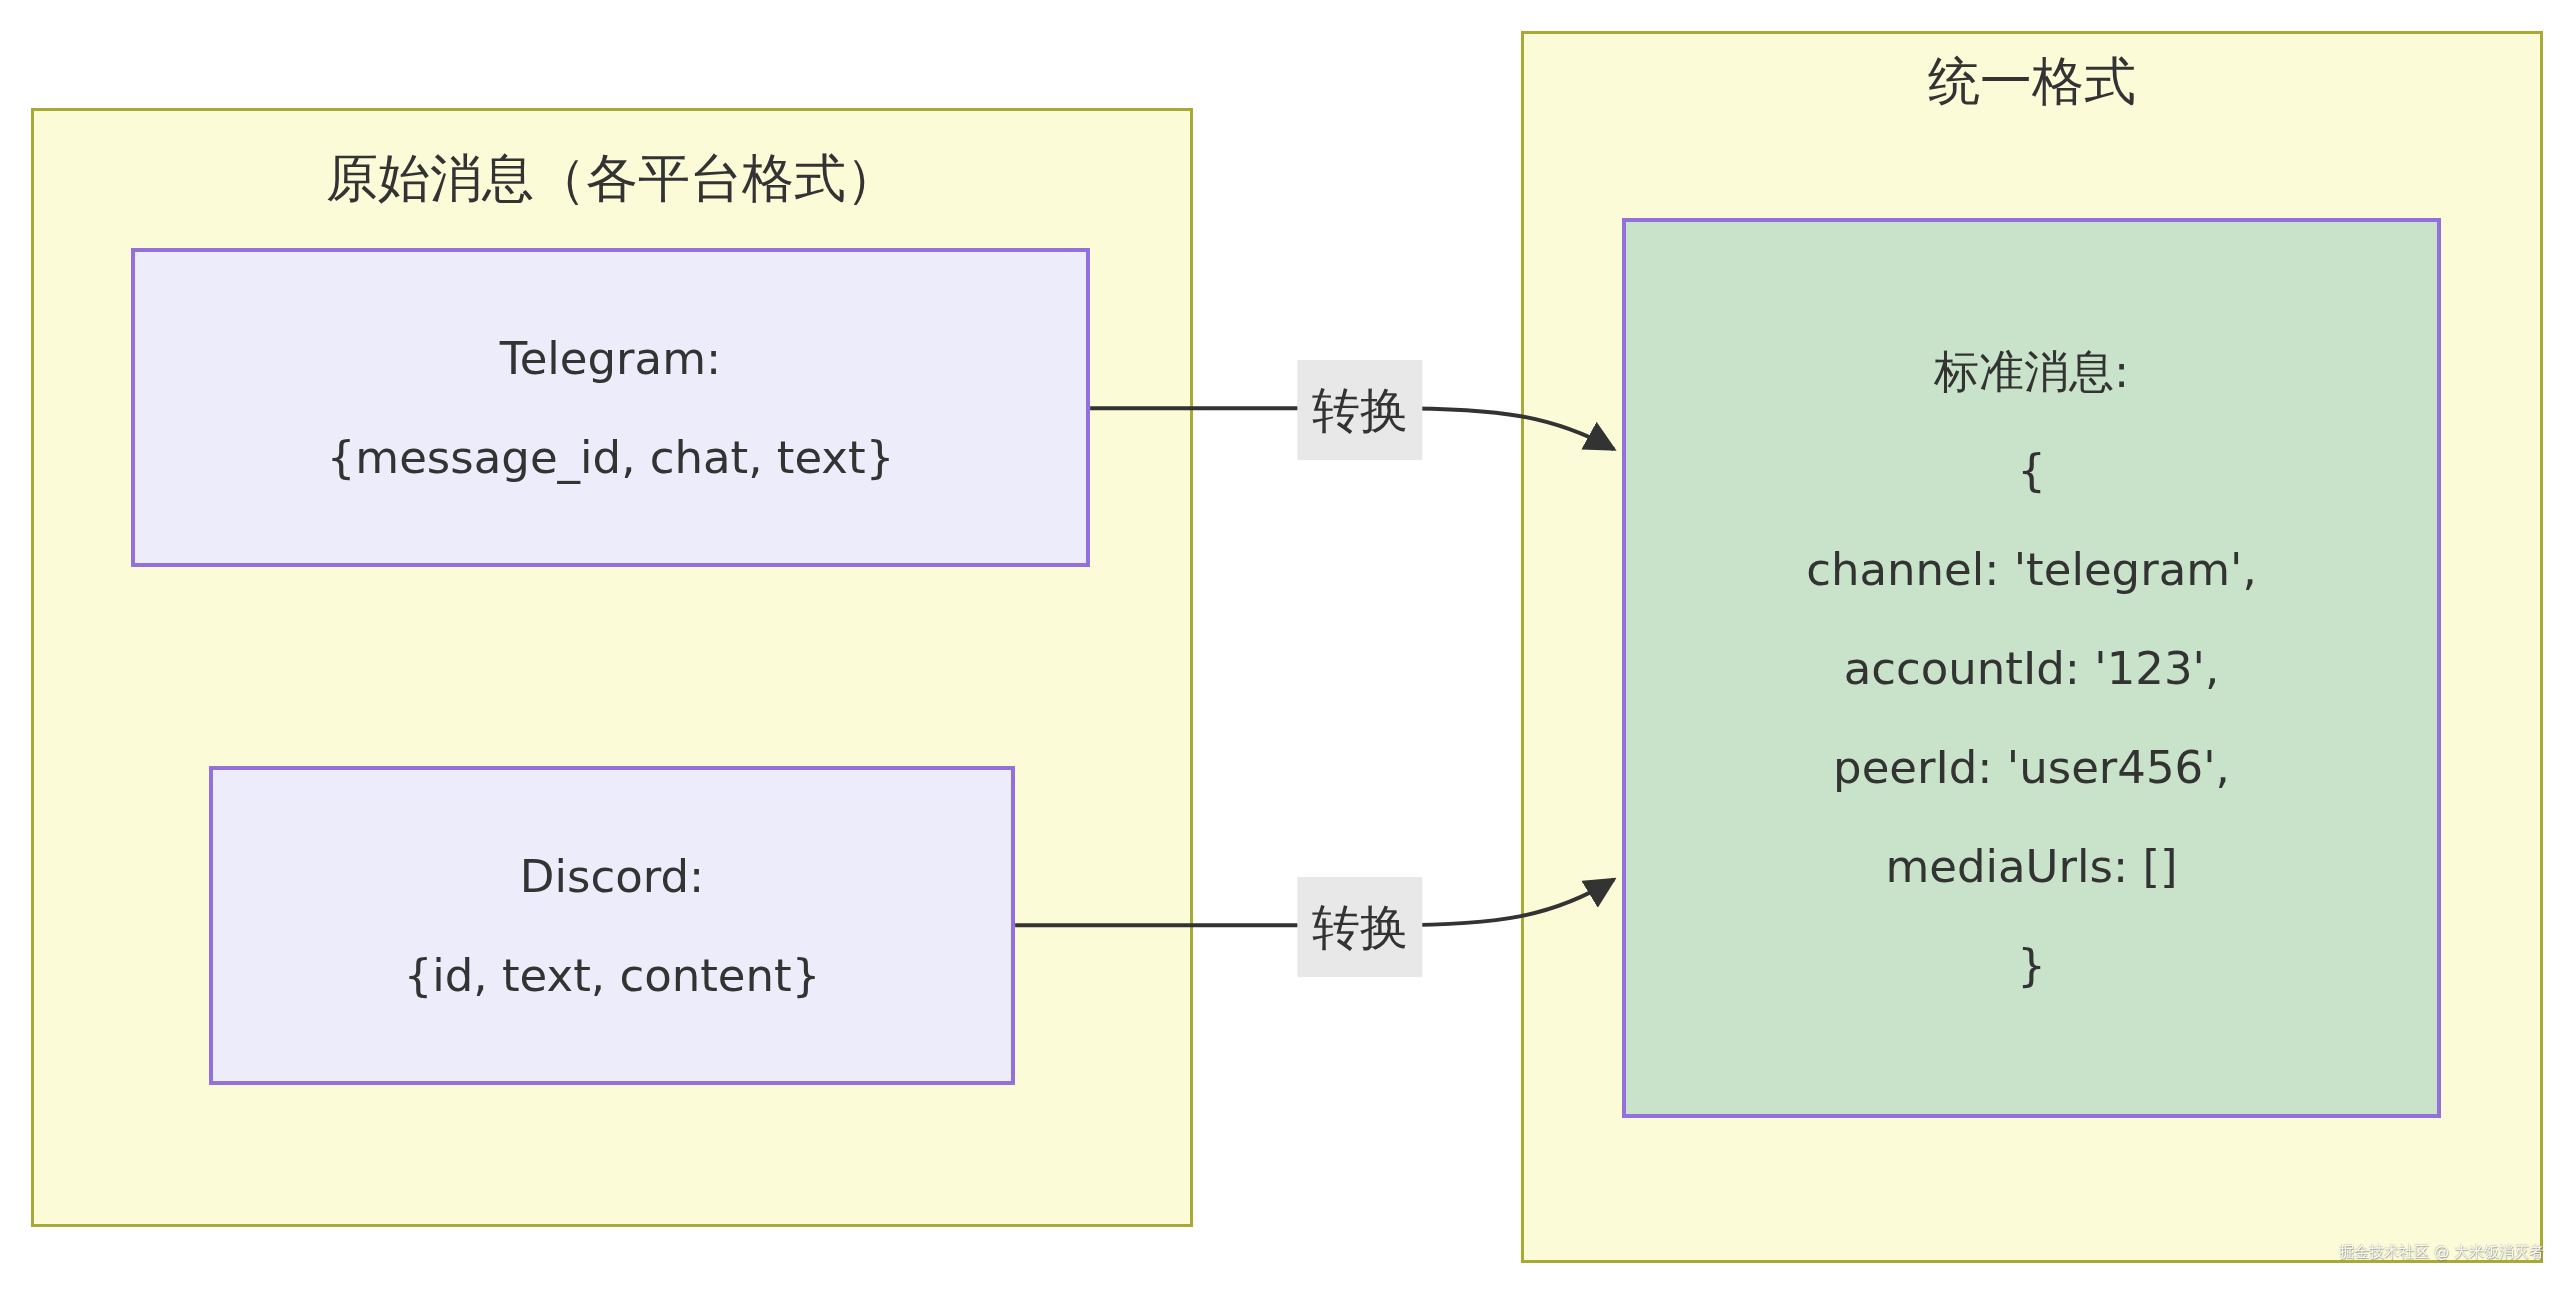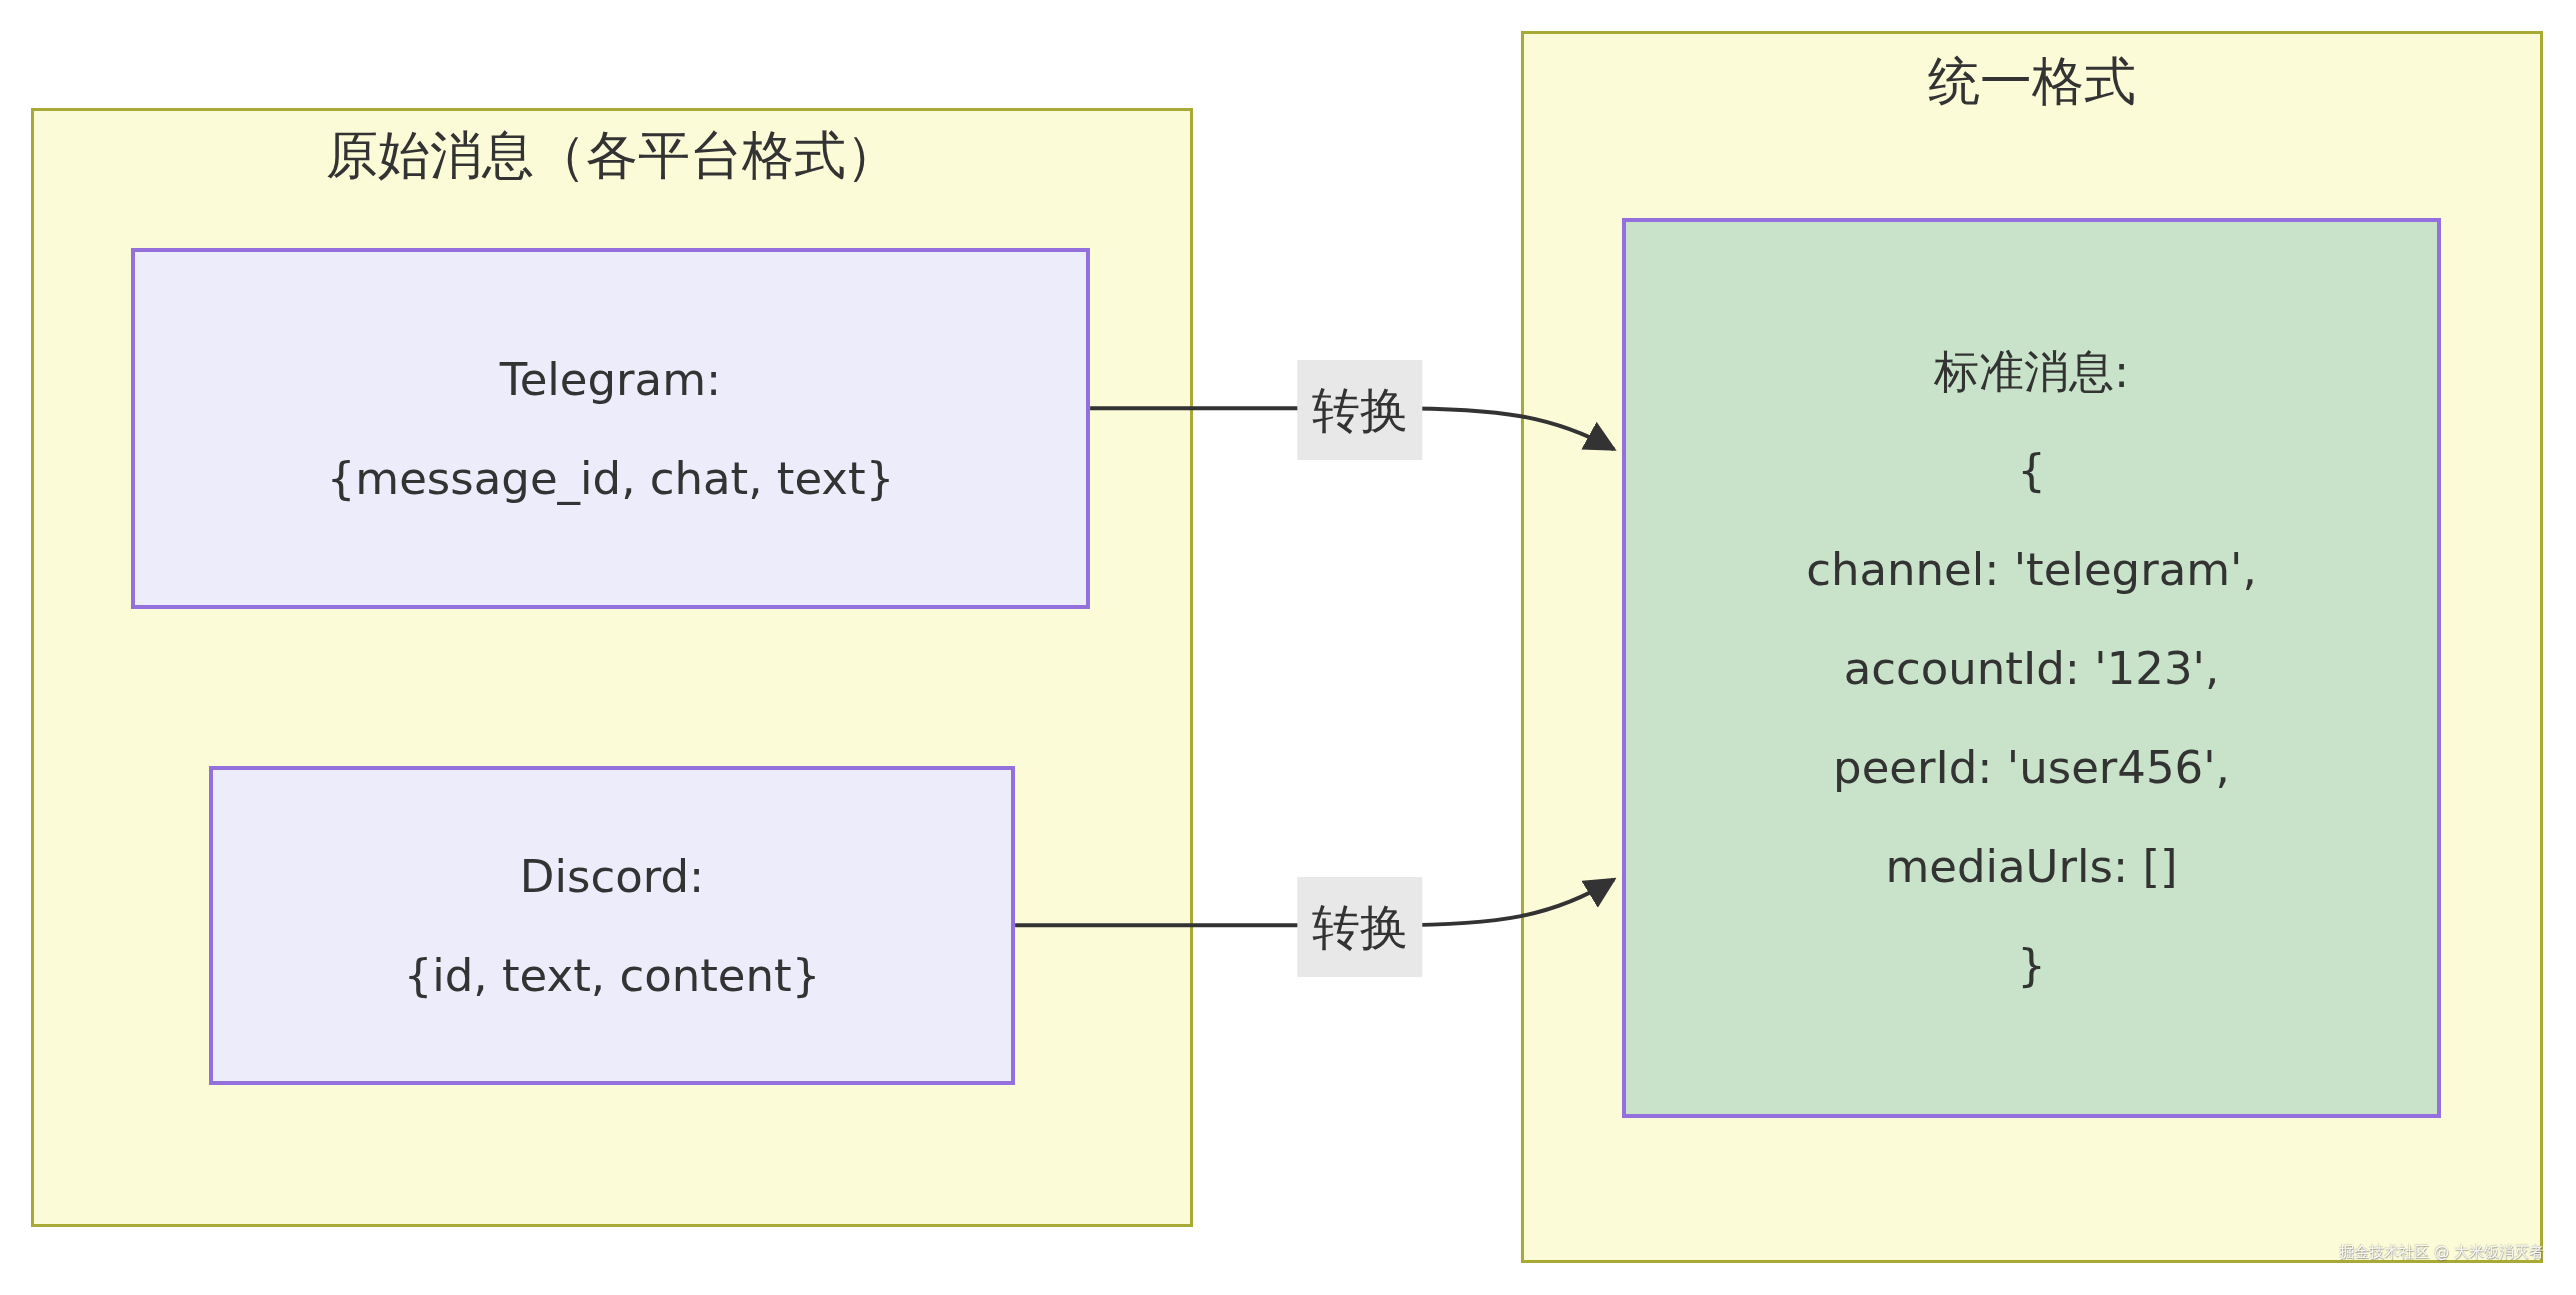--- a/index.html
+++ b/index.html
@@ -26,39 +26,39 @@
   .group-left  { left: 31px;   top: 108px; width: 1162px; height: 1119px; }
   .group-right { left: 1521px; top: 31px;  width: 1022px; height: 1232px; }
   .group-title {
     width: 100%;
     text-align: center;
     font-size: 52px;
     line-height: 73px;
     color: #333333;
     white-space: nowrap;
   }
-  .group-left  .group-title { margin-top: 8px; text-align: center; }
+  .group-left  .group-title { margin-top: 31px; text-align: center; }
   .group-right .group-title { margin-top: 11.3px; }
 
   
   .node {
     position: absolute;
     box-sizing: border-box;
     border: 4px solid #9370DB;
     display: flex;
     flex-direction: column;
     justify-content: center;
     align-items: center;
     text-align: center;
     font-size: 45px;
     line-height: 99px;
     color: #333333;
   }
   .node-platform { background: #ECECFB; }
-  .node-telegram { left: 131px; top: 248px;  width: 959px; height: 361px; }
+  .node-telegram { left: 131px; top: 248px;  width: 959px; height: 319px; }
   .node-discord  { left: 209px; top: 766px; width: 806px; height: 319px; }
   .node-standard {
     left: 1622px; top: 218px; width: 819px; height: 900px;
     background: #C8E3C9;
   }
   .node-line { white-space: nowrap; }
 
   
   .edges-layer {
     position: absolute;

